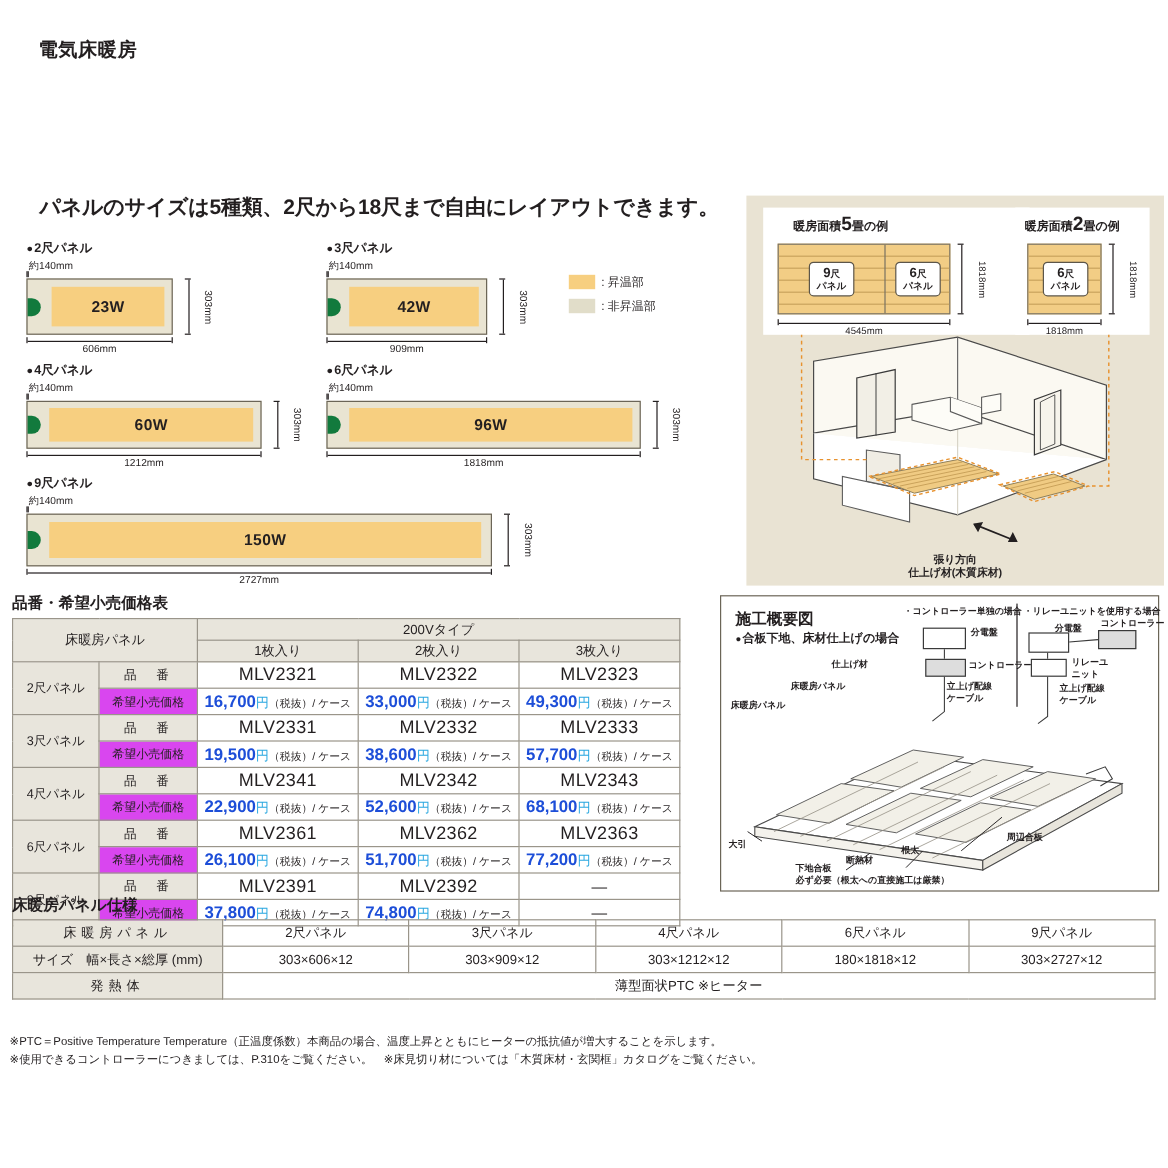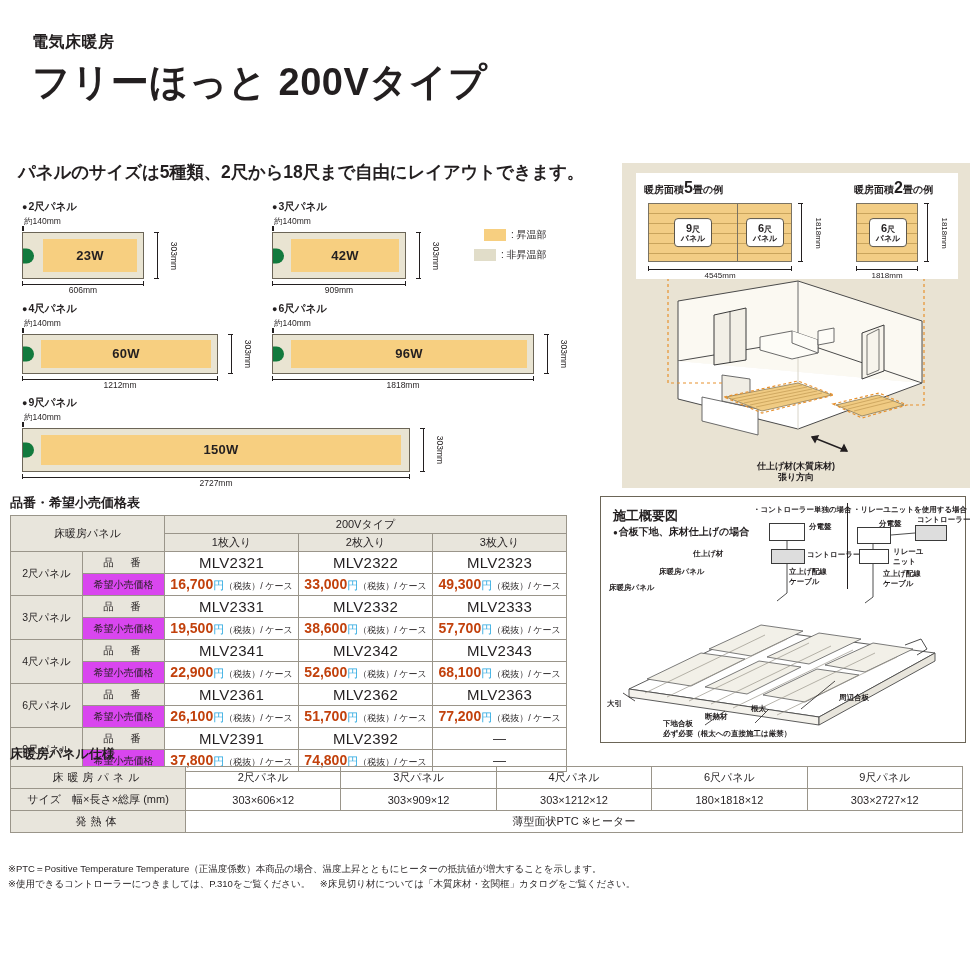--- a/index.html
+++ b/index.html
@@ -12,21 +12,21 @@
     overflow: hidden;
   }
   .page { position: relative; width: 973px; height: 973px; }
 
   
   .hdr { position: absolute; left: 32px; top: 32px; }
   .hdr-sub { font-size: 16px; font-weight: bold; letter-spacing: 0.5px; }
   .hdr-title { font-size: 38px; font-weight: bold; letter-spacing: 0.5px; margin-top: 10px; line-height: 1.05; }
 
   
-  .lead { position: absolute; left: 18px; top: 160px; font-size: 17.5px; font-weight: bold; letter-spacing: -0.2px; }
+  .lead { position: absolute; left: 33px; top: 160px; font-size: 17.5px; font-weight: bold; letter-spacing: -0.2px; }
 
   .panelbox { position: absolute; }
   .panel-cap { font-size: 10.5px; font-weight: bold; margin-bottom: 3px; }
   .panel-cap::before { content: "\25CF"; font-size: 9px; margin-right: 1px; }
 
   .dim-top { position: relative; height: 15px; font-size: 8.5px; }
   .dim-top .txt { position: absolute; left: 2px; top: -1px; white-space: nowrap; }
   .dim-top .bar { position: absolute; left: 0; bottom: 1px; height: 5px; border-left: 1px solid #231f20; border-right: 1px solid #231f20; }
   .dim-top .bar::after { content: ""; position: absolute; left: 0; right: 0; top: 50%; border-top: 1px solid #231f20; }
 
@@ -54,38 +54,38 @@
     position: absolute; left: 14px; top: 50%;
     transform: translateY(-50%) rotate(90deg); transform-origin: center;
     font-size: 8.5px; white-space: nowrap;
   }
   .dim-bot { position: relative; height: 16px; font-size: 8.5px; }
   .dim-bot .bar { position: absolute; left: 0; right: 0; top: 2px; height: 5px; border-left: 1px solid #231f20; border-right: 1px solid #231f20; }
   .dim-bot .bar::after { content: ""; position: absolute; left: 0; right: 0; top: 50%; border-top: 1px solid #231f20; }
   .dim-bot .txt { position: absolute; left: 0; right: 0; top: 6px; text-align: center; }
 
   .legend { position: absolute; left: 474px; top: 228px; font-size: 10px; }
-  .legend .row { display: flex; align-items: center; margin-bottom: 6px; justify-content: flex-end; }
+  .legend .row { display: flex; align-items: center; margin-bottom: 6px; }
   .legend .sw { width: 22px; height: 12px; margin-right: 5px; }
   .legend .sw.hot { background: #f7cf80; }
   .legend .sw.cold { background: #e1ddc9; }
 
   
   .tbl-title { font-size: 13px; font-weight: bold; margin-bottom: 3px; }
   table { border-collapse: collapse; }
   .ptbl { position: absolute; left: 10px; top: 494px; width: 556px; }
   .ptbl table { width: 100%; table-layout: fixed; }
   .ptbl th, .ptbl td { border: 1px solid #9a958a; text-align: center; font-size: 11px; padding: 1px 2px; }
   .ptbl .hd { background: #e8e5dc; font-weight: normal; }
   .ptbl .rowlab { background: #e8e5dc; font-size: 10.5px; }
   .ptbl .sublab { background: #e8e5dc; font-size: 10.5px; letter-spacing: 3px; }
   .ptbl .sublab2 { background: #d946ef; font-size: 10px; letter-spacing: 0; }
   .ptbl .model { font-size: 15px; font-weight: normal; letter-spacing: 0.3px; padding: 2px; }
   .ptbl .price { font-size: 10px; white-space: nowrap; padding: 2px 1px; }
-  .ptbl .price .num { color: #c2410c; font-size: 14px; font-weight: bold; }
+  .ptbl .price .num { color: #1d4ed8; font-size: 14px; font-weight: bold; }
   .ptbl .price .yen { color: #2aa8e0; font-size: 11px; }
   .ptbl .price .tax { font-size: 9px; }
   .ptbl .dash { font-size: 13px; }
 
   .stbl { position: absolute; left: 10px; top: 745px; width: 953px; }
   .stbl table { width: 100%; table-layout: fixed; }
   .stbl td, .stbl th { border: 1px solid #9a958a; text-align: center; font-size: 11px; padding: 3px 2px; font-weight: normal; }
   .stbl .lab { background: #e8e5dc; font-size: 11px; }
   .stbl .lab span { letter-spacing: 4px; }
   .stbl .lab.nosp span { letter-spacing: 0; }
@@ -132,21 +132,20 @@
   .ibox .divline { position: absolute; border-left: 1px solid #231f20; }
   .ibox .dev { position: absolute; background: #fff; border: 1px solid #3a3a3a; }
 </style>
 </head>
 <body>
 
 <div class="page">
 
   <div class="hdr">
     <div class="hdr-sub">電気床暖房</div>
-    <div class="hdr-title">フリーほっと 200Vタイプ</div>
   </div>
 
   <div class="lead">パネルのサイズは5種類、2尺から18尺まで自由にレイアウトできます。</div>
 
   <div class="panelbox" style="left:22px; top:200px;">
     <div class="panel-cap">2尺パネル</div>
     <div class="dim-top" style="width:62px;">
       <div class="txt">約140mm</div>
       <div class="bar"></div>
     </div>
@@ -392,21 +391,21 @@
     </table>
   </div>
 
   <div class="notes">
     <div>※PTC＝Positive Temperature Temperature（正温度係数）本商品の場合、温度上昇とともにヒーターの抵抗値が増大することを示します。</div>
     <div>※使用できるコントローラーにつきましては、P.310をご覧ください。　※床見切り材については「木質床材・玄関框」カタログをご覧ください。</div>
   </div>
 
   <div class="rbox">
 
-    <div class="mini-card" style="left:14px; top:10px; width:222px; height:106px;">
+    <div class="mini-card" style="left:14px; top:10px; width:222px; height:106px;padding-left:17px;">
       <div class="cap">
         <span>暖房面積</span><b>5</b><span>畳の例</span>
       </div>
       <div class="floor" style="position:absolute; left:12px; top:30px; width:144px; height:59px;">
         <div class="plank" style="top:9px"></div>
           <div class="plank" style="top:19px"></div>
         <div class="plank" style="top:29px"></div>
           <div class="plank" style="top:39px"></div>
         <div class="plank" style="top:49px"></div>
         <div class="divider" style="left:88px"></div>
@@ -511,22 +510,22 @@
       </g>
 
       <g stroke="#231f20" stroke-width="1.4" fill="#231f20">
         <path d="M190,158 L225,172"></path>
         <path d="M190,158 L196,157 L193,163 Z"></path>
         <path d="M225,172 L219,172 L222,166 Z"></path>
       </g>
     </svg>
 
     <div class="roomcap">
+      <div>張り方向</div>
       <div>仕上げ材(木質床材)</div>
-      <div>張り方向</div>
     </div>
   </div>
 
   <div class="ibox">
     <div class="t1">施工概要図</div>
     <div class="t2">合板下地、床材仕上げの場合</div>
 
     <div class="lbl" style="left:152px; top:8px;">・コントローラー単独の場合</div>
     <div class="lbl" style="left:252px; top:8px;">・リレーユニットを使用する場合</div>
     <div class="divline" style="left:246px; top:6px; height:86px;"></div>

